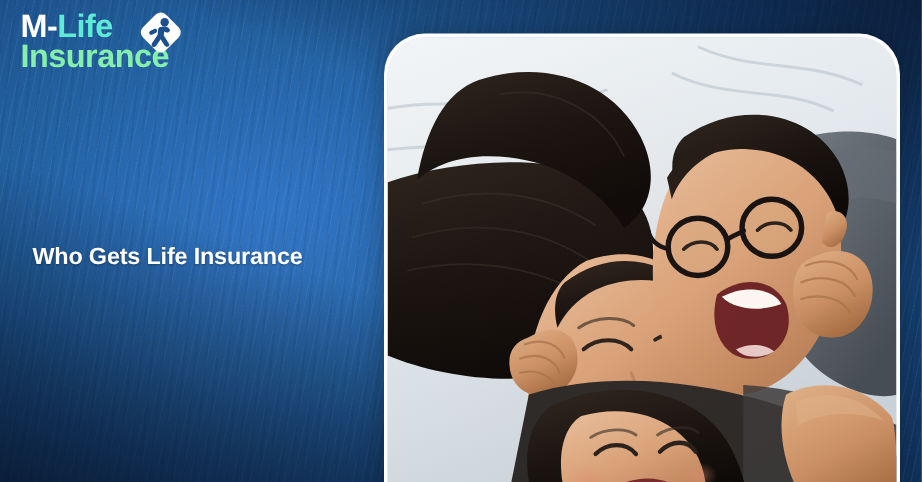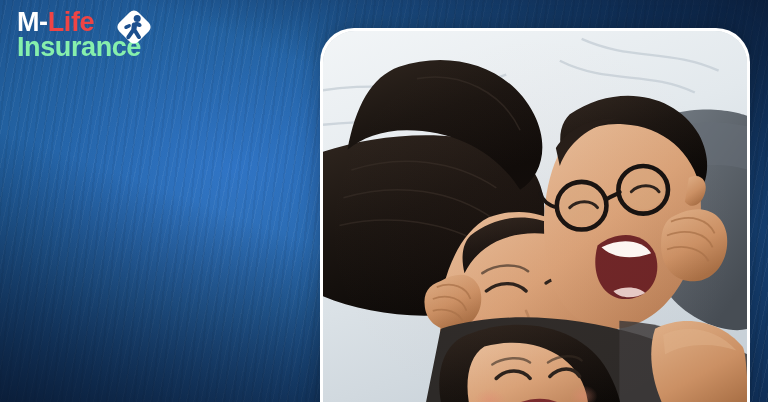--- a/index.html
+++ b/index.html
@@ -57,21 +57,21 @@
   .logo {
     position:absolute; left:17px; top:9px;
     display:flex; align-items:flex-start;
     z-index:6;
   }
   .logo-text { line-height:1.02; }
   .logo-line1 {
     font-size:27px; font-weight:bold; letter-spacing:-0.4px;
     color:#ffffff; white-space:nowrap;
   }
-  .logo-life { color:#ef4444; }
+  .logo-life { color:#5eead4; }
   .logo-line2 {
     font-size:27px; font-weight:bold; letter-spacing:-0.4px;
     color:#86efac; margin-top:-3px;
   }
   .logo-mark {
     position:absolute; left:97px; top:-2px;
     width:40px; height:40px;
   }
 
   
@@ -129,20 +129,21 @@
         <g fill="#1c4f8e">
           <circle cx="23.2" cy="11.6" r="3.5"></circle>
           <path d="M20.6 15.4c2.4-0.7 4.9-0.2 6.3 1.3 1.1 1.2 0.9 2.6-0.4 3.1-1.2 0.5-2.6 0.1-3.6-0.6l-0.4 3.4 4.2 6.6c0.7 1.1 0.2 2.3-0.9 2.7-1.1 0.4-2.2-0.1-2.8-1.1l-3.1-5.1-3.9 5.6c-0.7 1-2 1.2-2.9 0.6-0.9-0.6-1-1.8-0.4-2.8l4.6-6.9 0.5-4.9c0.1-1 0.9-1.7 1.9-1.9z"></path>
           <path d="M14.6 17.2c0.9-0.5 1.9-0.1 2.2 0.9 0.3 1-0.2 2-1.1 2.4l-3.1 1.4c-0.9 0.4-1.9 0-2.2-1-0.3-0.9 0.2-1.9 1.1-2.3z"></path>
         </g>
       </svg>
     </span>
   </div>
 
   <div class="headline">
+    <div>Who Gets Life Insurance</div>
   </div>
 
   <div class="photo-frame">
     <div class="photo">
       <svg viewBox="0 0 430 400" preserveAspectRatio="xMidYMid slice" aria-hidden="true">
         <defs>
           <linearGradient id="sheet" x1="0" y1="0" x2="0.4" y2="1">
             <stop offset="0%" stop-color="#f2f5f7"></stop>
             <stop offset="45%" stop-color="#e3e9ed"></stop>
             <stop offset="100%" stop-color="#c8d1d8"></stop>

